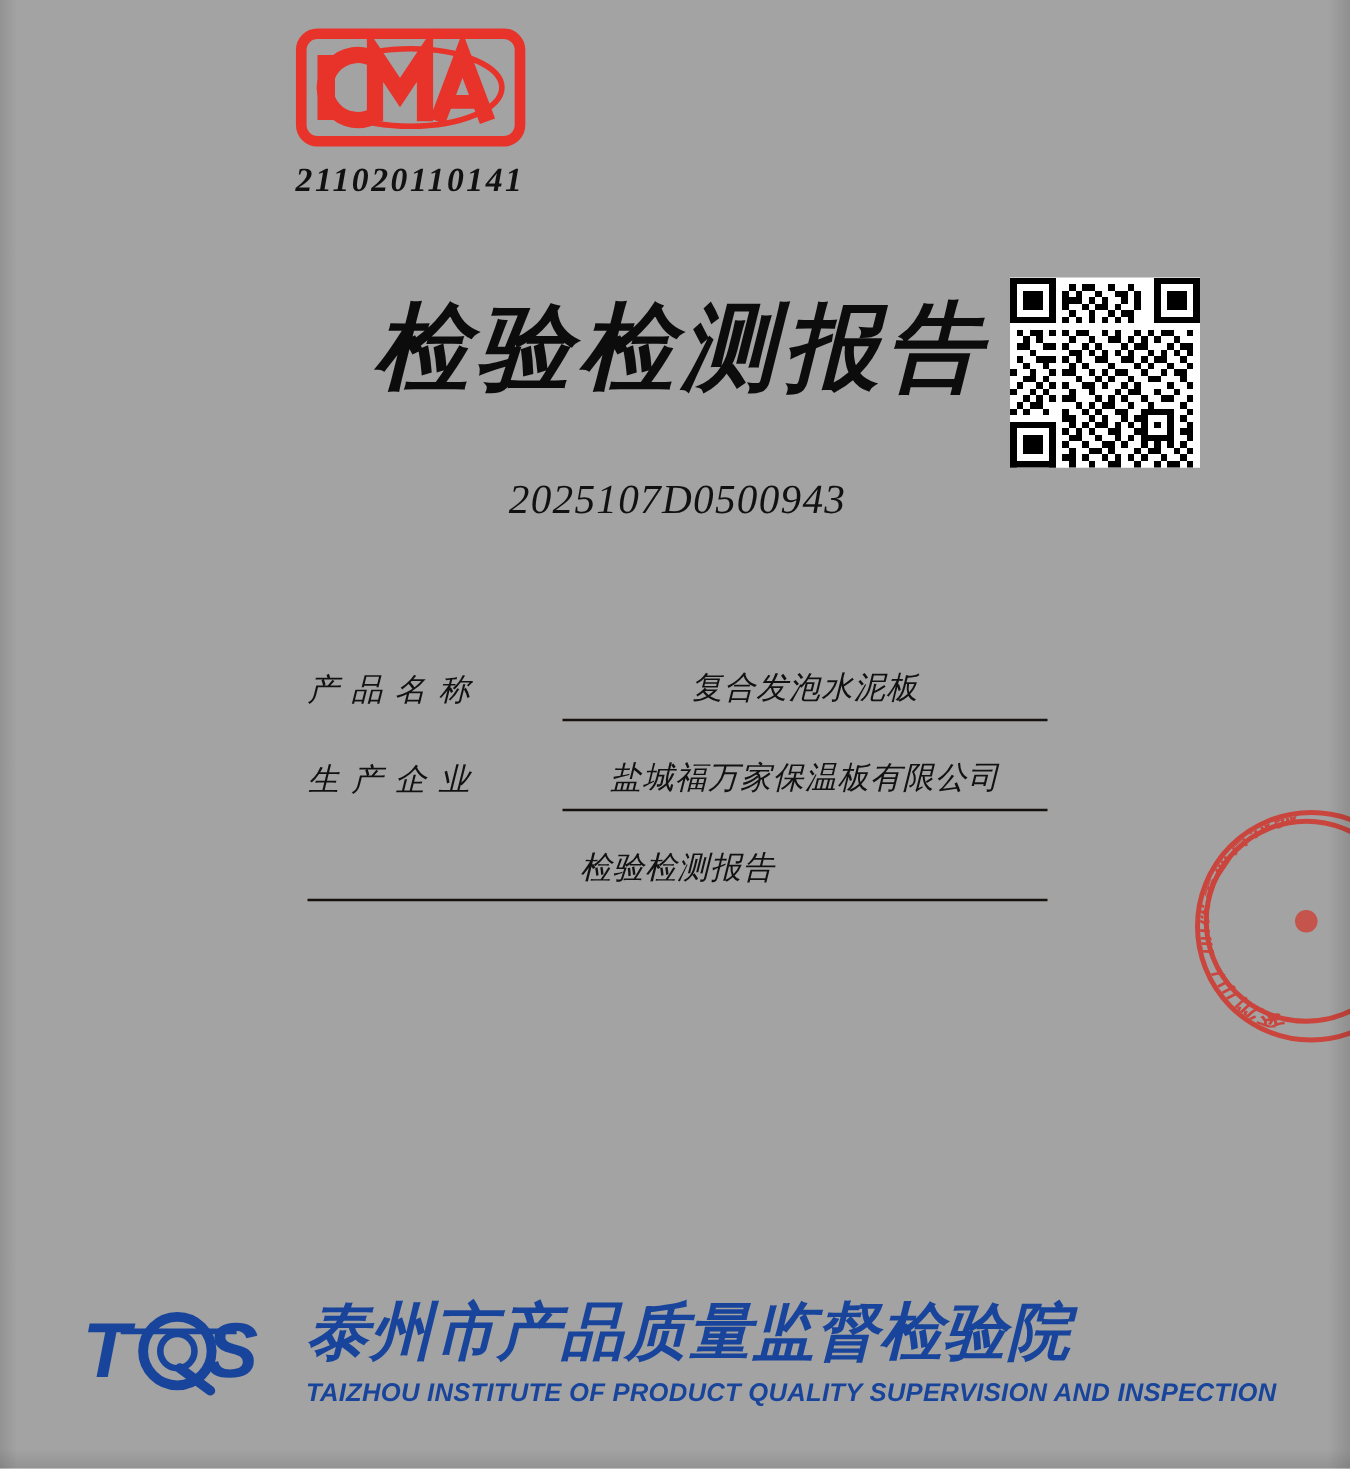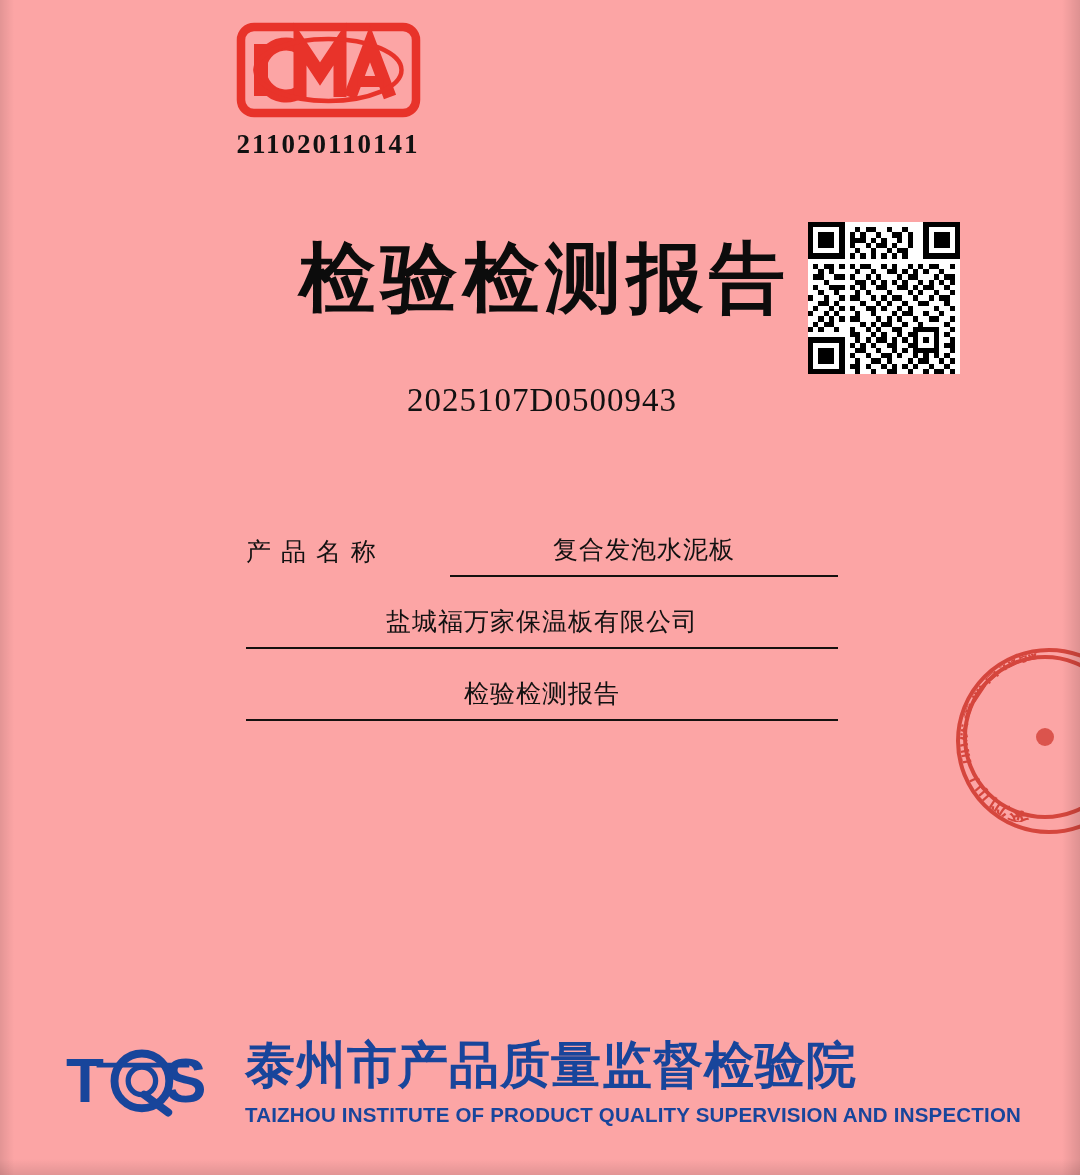--- a/index.html
+++ b/index.html
@@ -11,21 +11,22 @@
     width: 1080px;
     height: 1175px;
     position: relative;
     font-family: "Liberation Serif", serif;
     overflow: hidden;
   }
 
   .page {
     position: absolute;
     inset: 0;
-    background: #fca5a5;
+    background: #a3a3a3;
+    font-style: italic;
   }
 
   
   .cma-block {
     position: absolute;
     left: 228px;
     top: 22px;
     width: 200px;
     text-align: center;
   }
@@ -454,20 +455,21 @@
   <div class="doc-number">2025107D0500943</div>
 
   <div class="fields">
 
     <div class="field-row">
       <div class="field-label">产 品 名 称</div>
       <div class="field-value">复合发泡水泥板</div>
     </div>
 
     <div class="field-row">
+      <div class="field-label">生 产 企 业</div>
       <div class="field-value">盐城福万家保温板有限公司</div>
     </div>
 
 
 
     <div class="field-row">
       <div class="field-value">检验检测报告</div>
     </div>
 
   </div>

